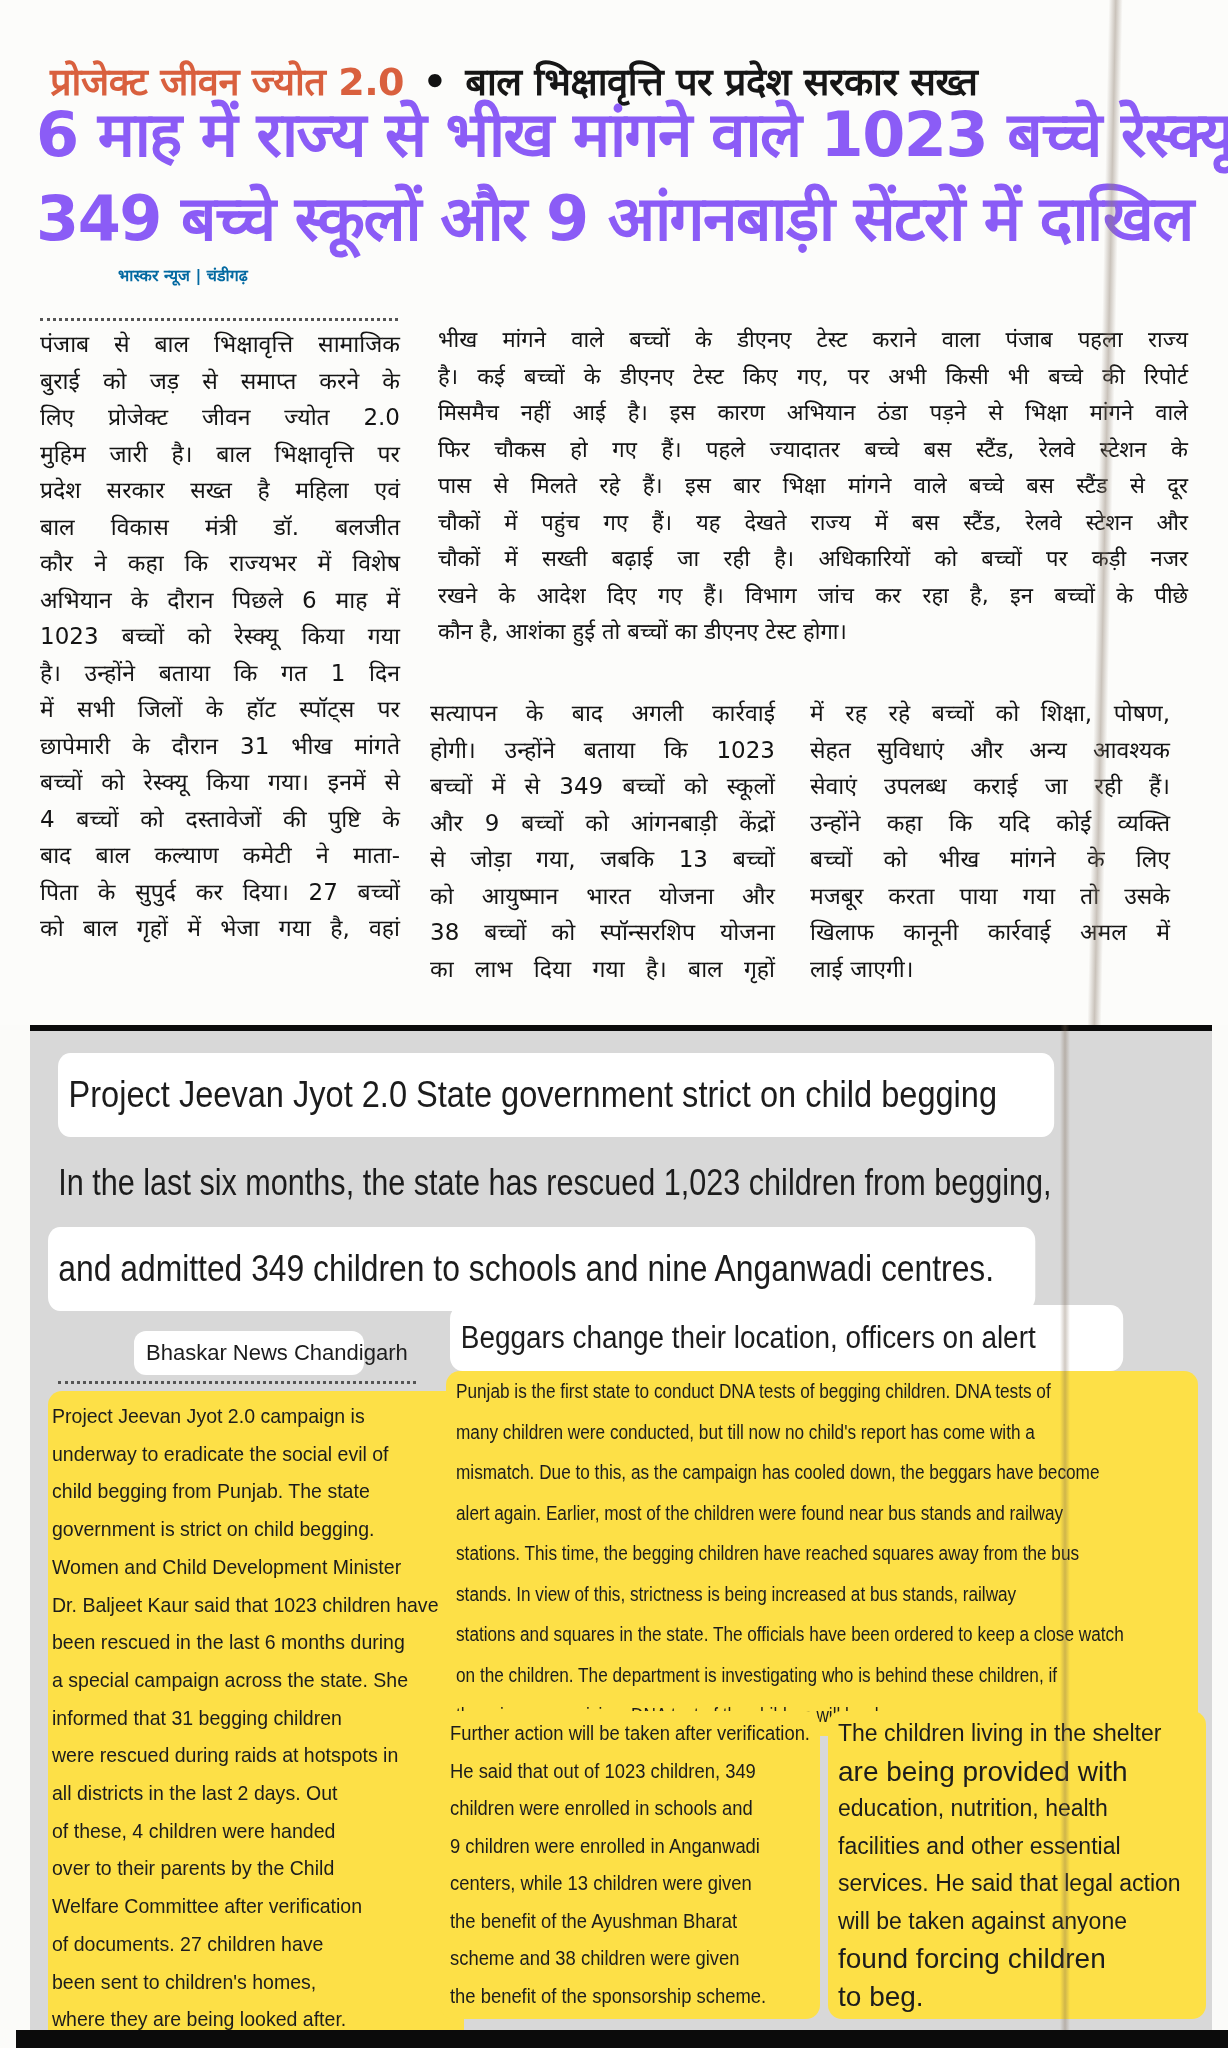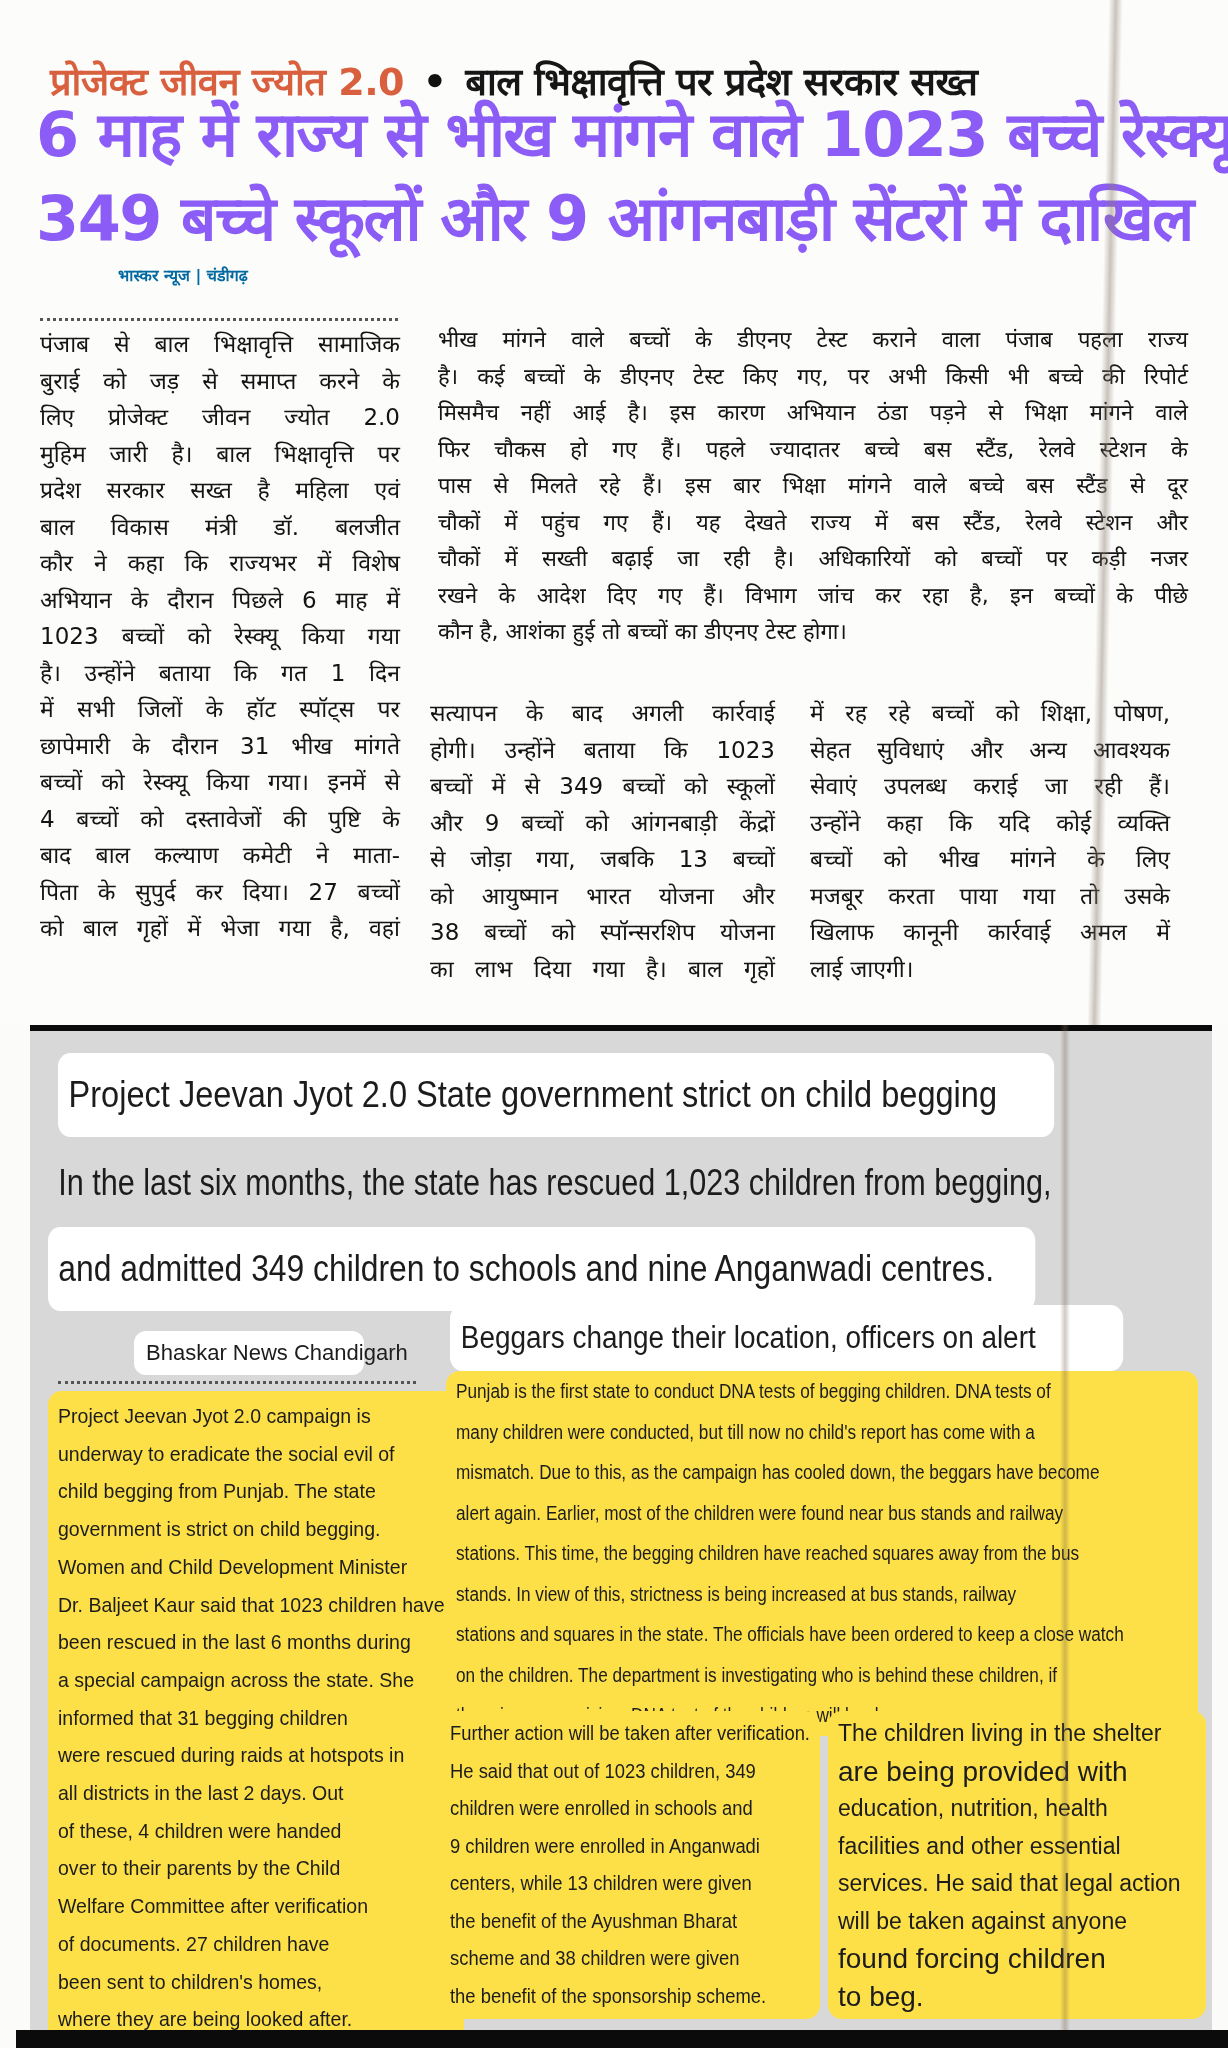--- a/index.html
+++ b/index.html
@@ -67,21 +67,21 @@
   .en-dots { position: absolute; left: 28px; top: 350px; width: 358px; border-top: 3px dotted #555; }
   .en-subhead {
     left: 420px; top: 274px; width: 748px; height: 66px; font-size: 31px; line-height: 66px;
     transform: scaleX(0.9); transform-origin: left;
   }
   .en-col {
     position: absolute; background: #fde047; border-radius: 14px;
     font-family: "Liberation Sans", sans-serif; color: #1c1c1c; box-sizing: border-box;
   }
   .en-col .ln { display: block; white-space: nowrap; transform-origin: left; }
-  .ec1 { left: 18px; top: 360px; width: 416px; padding: 6px 10px; font-size: 21px; line-height: 37.7px; }
+  .ec1 { left: 18px; top: 360px; width: 416px; padding: 6px 4px; font-size: 21px; line-height: 37.7px; }
   .ec2wide { left: 416px; top: 340px; width: 752px; padding: 0 10px; font-size: 20px; line-height: 40.5px; }
   .ec2wide .ln { transform: scaleX(0.86); }
   .ec2 { left: 410px; top: 680px; width: 380px; padding: 4px 10px; font-size: 20px; line-height: 37.5px; }
   .ec2 .ln { transform: scaleX(0.92); }
   .ec3 { left: 798px; top: 680px; width: 378px; padding: 4px 10px; font-size: 23px; line-height: 37.5px; }
   .ec3 .big { font-size: 28px; }
   .ec1 .ln { transform: scaleX(0.93); }
   .crease-en {
     position: absolute; left: 1060px; top: 1025px; width: 10px; height: 1010px;
     background: linear-gradient(90deg, rgba(150,130,110,0) 0%, rgba(120,100,80,0.35) 50%, rgba(150,130,110,0) 100%);

